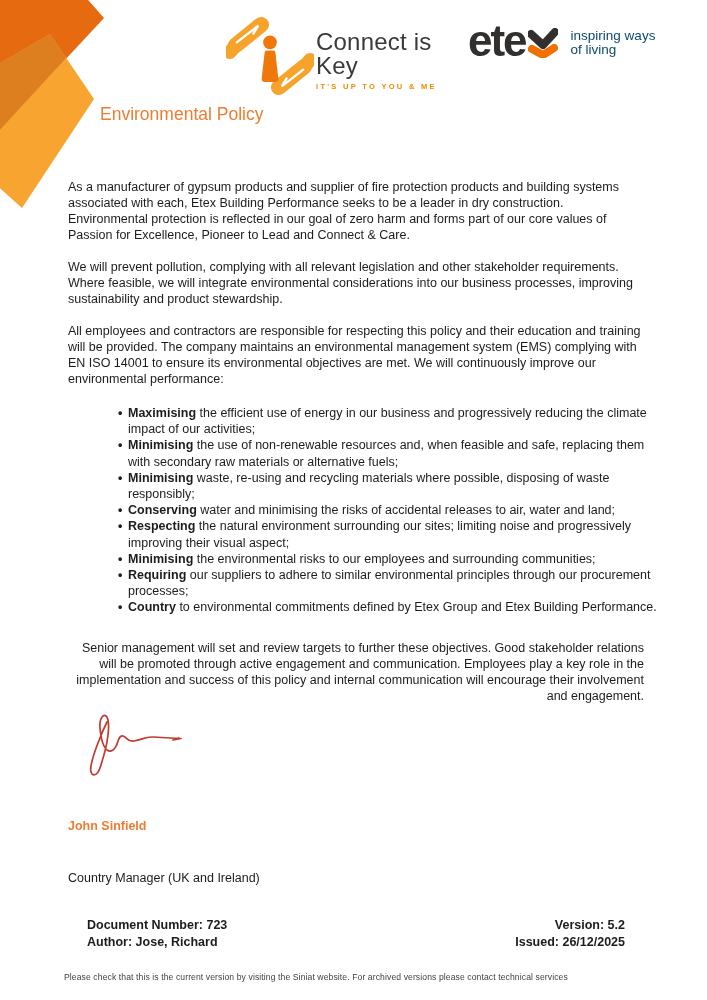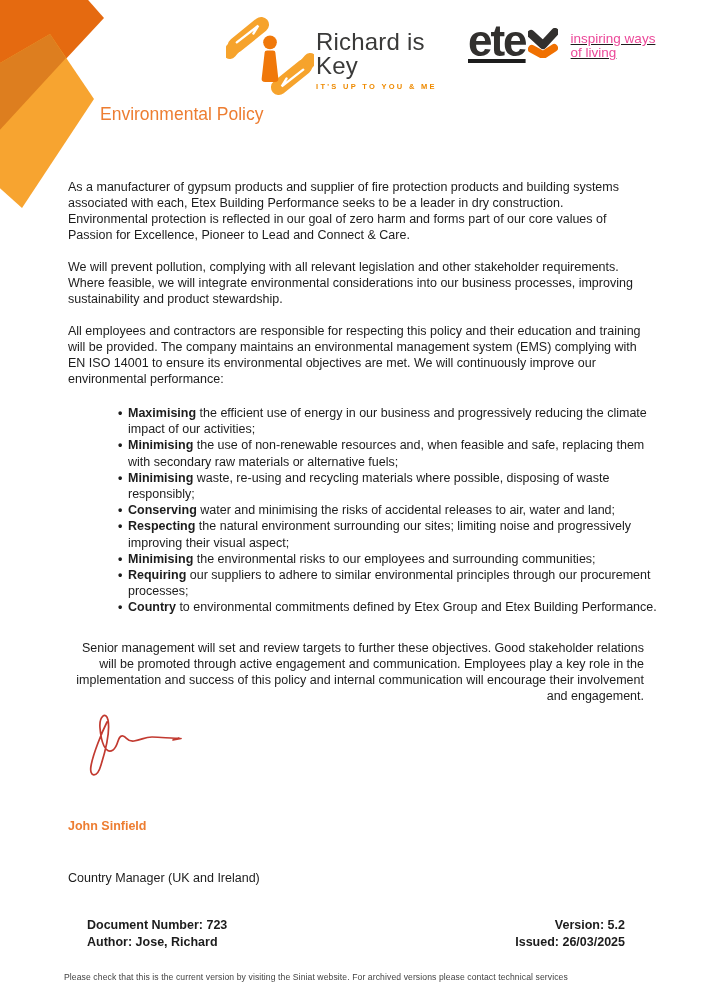--- a/index.html
+++ b/index.html
@@ -9,24 +9,24 @@
     font-family:"Liberation Sans",sans-serif;color:#1c1c1c;
   }
   
   .deco{position:absolute;left:0;top:0;width:110px;height:212px;}
   
   .safety-logo{position:absolute;left:226px;top:12px;width:230px;height:92px;display:flex;}
   .safety-icon{width:88px;height:88px;flex:0 0 auto;}
   .safety-text{padding-top:18px;margin-left:2px;}
   .safety-title{font-size:24px;color:#3a3a39;letter-spacing:.2px;line-height:1;}
   .safety-tagline{font-size:7.5px;font-weight:bold;color:#ee8a00;letter-spacing:2.3px;margin-top:4px;}
-  .etex-logo{position:absolute;left:468px;top:22px;display:flex;align-items:flex-end;text-decoration:underline;}
+  .etex-logo{position:absolute;left:468px;top:22px;display:flex;align-items:center;}
   .etex-word{position:relative;font-size:44px;font-weight:bold;color:#32302e;letter-spacing:-2px;line-height:38px;}
   .etex-x{display:inline-block;width:30px;height:30px;vertical-align:-2px;margin-left:2px;}
-  .etex-tagline{margin-left:13px;margin-top:4px;font-size:13.5px;line-height:14px;color:#ec4899;}
+  .etex-tagline{margin-left:13px;margin-top:4px;font-size:13.5px;line-height:14px;color:#0c4a6e;}
   
   .doc-title{position:absolute;left:100px;top:104px;font-size:17.5px;color:#ed7d31;}
   
   .para{position:absolute;left:68px;width:576px;font-size:12.5px;line-height:16.2px;}
   .p1{top:166px;}
   .p2{top:246px;}
   .p3{top:310px;}
   .p4{top:627px;text-align:right;}
   ul.bullets{position:absolute;left:100px;top:389px;width:540px;margin:16px;padding:0 0 0 12px;
     font-size:12.5px;line-height:16.2px;list-style:none;}
@@ -65,21 +65,21 @@
       <g stroke-linecap="round" fill="none">
         <path d="M80,56 L54,77" stroke="#f6a32c" stroke-width="16"></path>
         <path d="M80,56 L86,49" stroke="#f6a32c" stroke-width="14"></path>
         <path d="M79,59 L57,76 L62,68" stroke="#ffffff" stroke-width="2.4"></path>
       </g>
 
       <circle cx="45" cy="31" r="7" fill="#f0780a"></circle>
       <path d="M39.5,41.5 Q39.5,39.5 42,39.5 L48,39.5 Q50.5,39.5 50.5,41.5 L53.5,68 Q54,71.5 50,71.5 L40,71.5 Q36,71.5 36.5,68 Z" fill="#f0780a"></path>
     </svg>
     <div class="safety-text">
-      <div class="safety-title">Richard is Key</div>
+      <div class="safety-title">Connect is Key</div>
       <div class="safety-tagline">IT'S UP TO YOU &amp; ME</div>
     </div>
   </div>
 
   <div class="etex-logo">
     <div class="etex-word"><span>ete</span><svg class="etex-x" viewBox="0 0 30 30" aria-hidden="true">
         <polyline points="3,6 15,17 27,4" fill="none" stroke="#32302e" stroke-width="8" stroke-linecap="round" stroke-linejoin="round"></polyline>
         <polyline points="4,21 15,27 26,20" fill="none" stroke="#f07000" stroke-width="8" stroke-linecap="round" stroke-linejoin="round"></polyline>
       </svg></div>
     <div class="etex-tagline">
@@ -112,18 +112,18 @@
   </svg>
   <div class="sig-name">John Sinfield</div>
   <div class="sig-role">Country Manager (UK and Ireland)</div>
 
   <div class="footer-left">
     <div>Document Number: 723</div>
     <div>Author: Jose, Richard</div>
   </div>
   <div class="footer-right">
     <div>Version: 5.2</div>
-    <div>Issued: 26/03/2025</div>
+    <div>Issued: 26/12/2025</div>
   </div>
 
   <div class="disclaimer">Please check that this is the current version by visiting the Siniat website. For archived versions please contact technical services</div>
 
 </div>
 
 </body></html>

